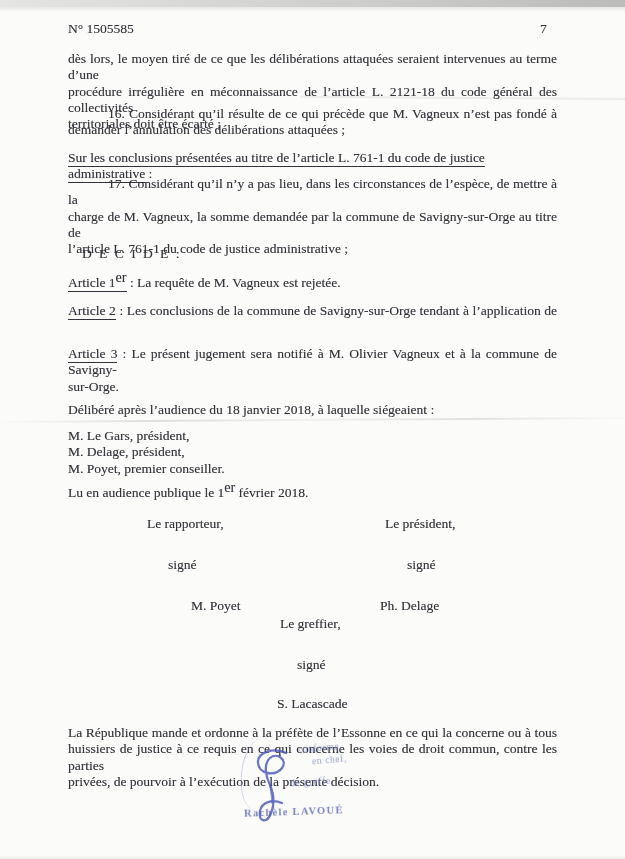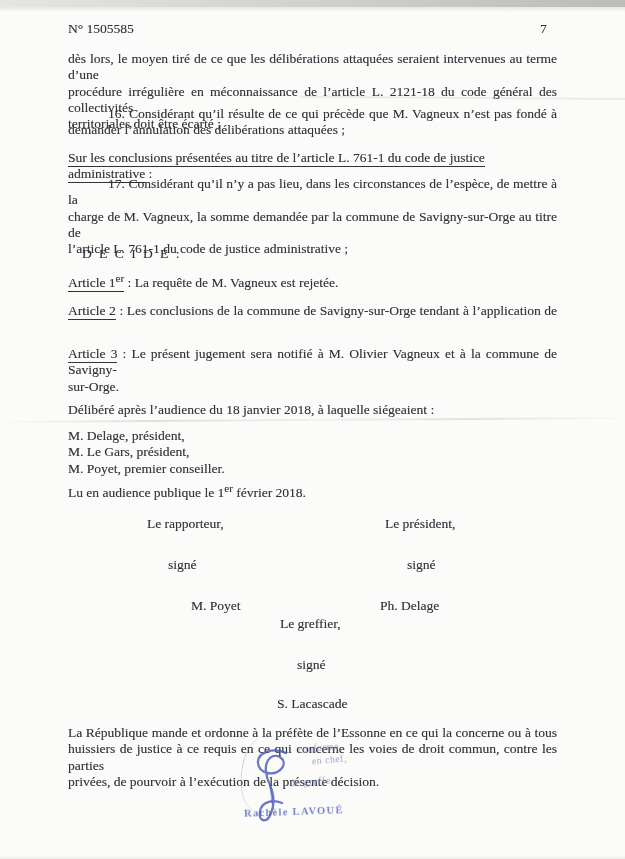--- a/index.html
+++ b/index.html
@@ -12,21 +12,21 @@
     -webkit-font-smoothing:antialiased;
   }
   .page{position:absolute;inset:0;background:#fbfbf9;}
   .txt{text-shadow:0.2px 0.2px 0.4px rgba(40,40,48,0.35);}
   .block{position:absolute;left:68px;width:489px;}
   .jline{text-align:justify;text-align-last:justify;}
   .lline{text-align:left;}
   .ind{text-indent:40px;}
   .center{}
   .u{border-bottom:1px solid #32323a;padding-bottom:0.5px;}
-  sup.er{font-size:11px;vertical-align:super;line-height:0;margin-top:38px;}
+  sup.er{font-size:14px;vertical-align:super;line-height:0;margin-top:38px;}
   .row{position:absolute;left:68px;width:489px;height:17px;}
   .row span{position:absolute;white-space:nowrap;}
   .decide{letter-spacing:2px;}
   
   .scan-top{position:absolute;top:0;left:0;width:625px;height:7px;
     background:linear-gradient(to right,rgba(140,140,138,0.20),rgba(100,100,98,0.42));}
   .scan-top-fade{position:absolute;top:7px;left:0;width:625px;height:5px;
     background:linear-gradient(to bottom,rgba(140,140,138,0.18),rgba(140,140,138,0));}
   .crease1{position:absolute;top:419px;left:-5px;width:640px;height:2px;
     background:linear-gradient(to right,rgba(150,150,148,0.0),rgba(150,150,148,0.28),rgba(150,150,148,0.10),rgba(150,150,148,0.25),rgba(150,150,148,0));
@@ -99,22 +99,22 @@
   </div>
 
   <div class="block txt" style="top:346px;">
     <div class="jline"><span class="u">Article 3</span><span> : Le présent jugement sera notifié à M. Olivier Vagneux et à la commune de Savigny-</span></div>
     <div class="lline">sur-Orge.</div>
   </div>
 
   <div class="block txt" style="top:402px;">Délibéré après l’audience du 18 janvier 2018, à laquelle siégeaient :</div>
 
   <div class="block txt" style="top:428px;">
+    <div>M. Le Gars, président,</div>
     <div>M. Delage, président,</div>
-    <div>M. Le Gars, président,</div>
     <div>M. Poyet, premier conseiller.</div>
   </div>
 
   <div class="block txt" style="top:485px;">
     <span>Lu en audience publique le 1</span><sup class="er">er</sup><span> février 2018.</span>
   </div>
 
   <div class="row txt" style="top:516px;">
     <span style="left:79px;">Le rapporteur,</span>
     <span style="left:317px;">Le président,</span>

